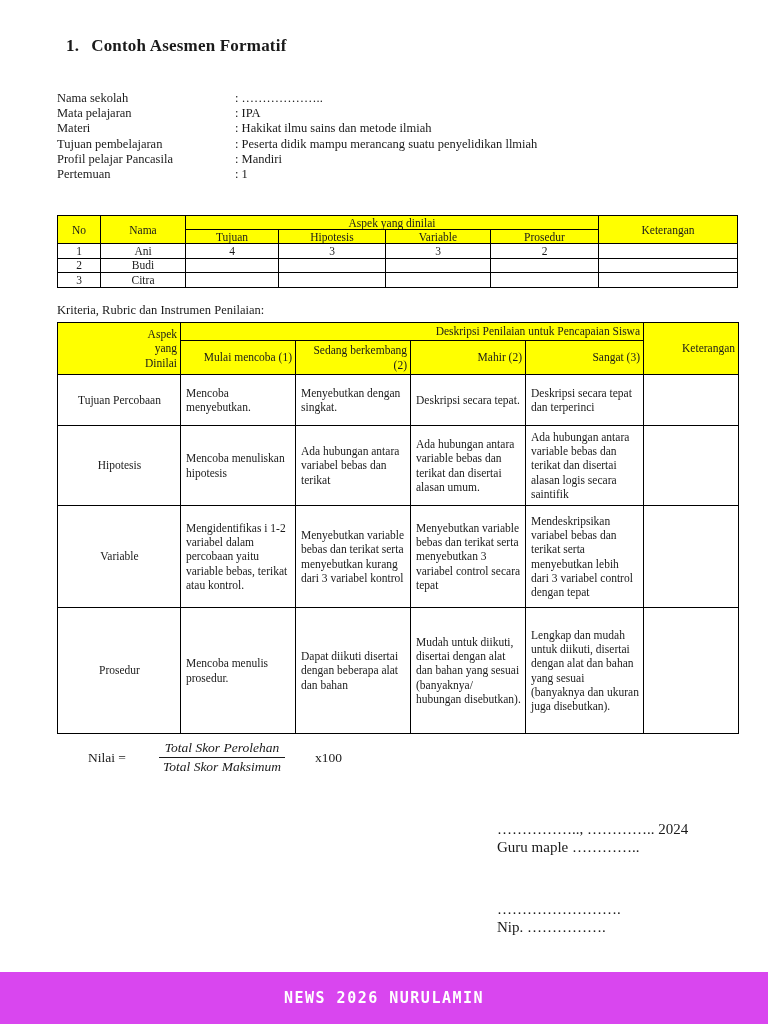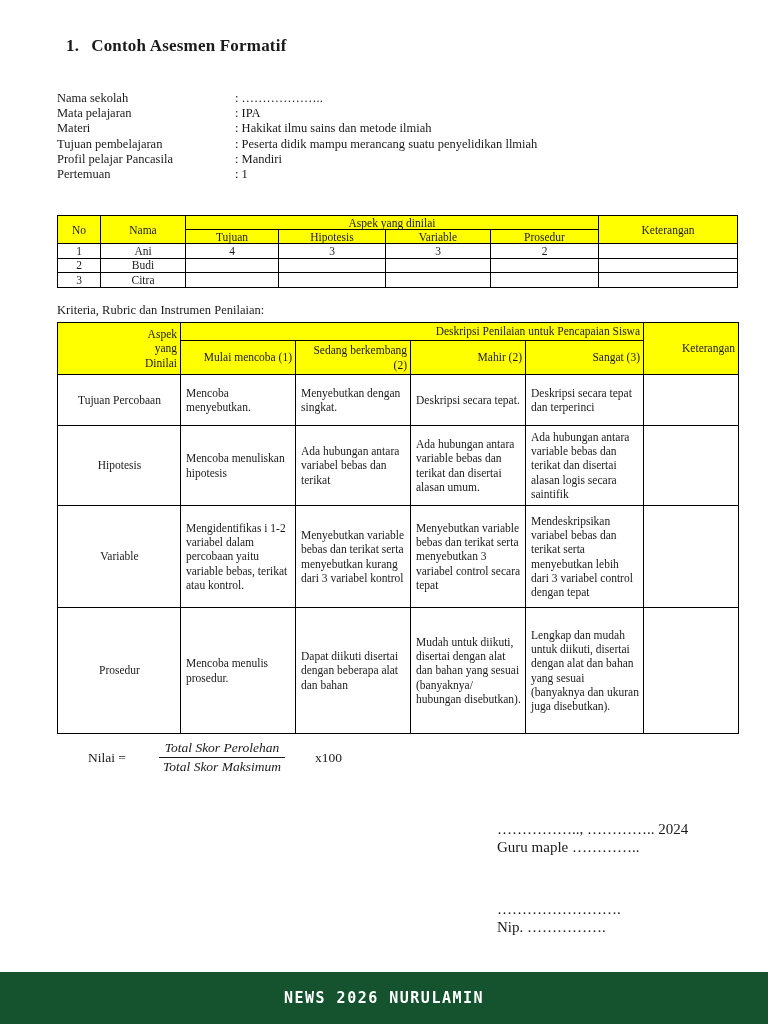--- a/index.html
+++ b/index.html
@@ -115,21 +115,21 @@
     top: 820px; left: 497px;
     font-size: 15px;
     line-height: 18px;
   }
   .signature .gap { height: 44px; }
 
   .footer {
     position: absolute;
     top: 972px; left: 0;
     width: 768px; height: 52px;
-    background: #14532d;
+    background: #d946ef;
     display: flex;
     align-items: center;
     justify-content: center;
   }
   .footer span {
     color: #ffffff;
     font-family: "DejaVu Sans Mono", monospace;
     font-weight: bold;
     font-size: 15px;
     letter-spacing: 1.5px;

